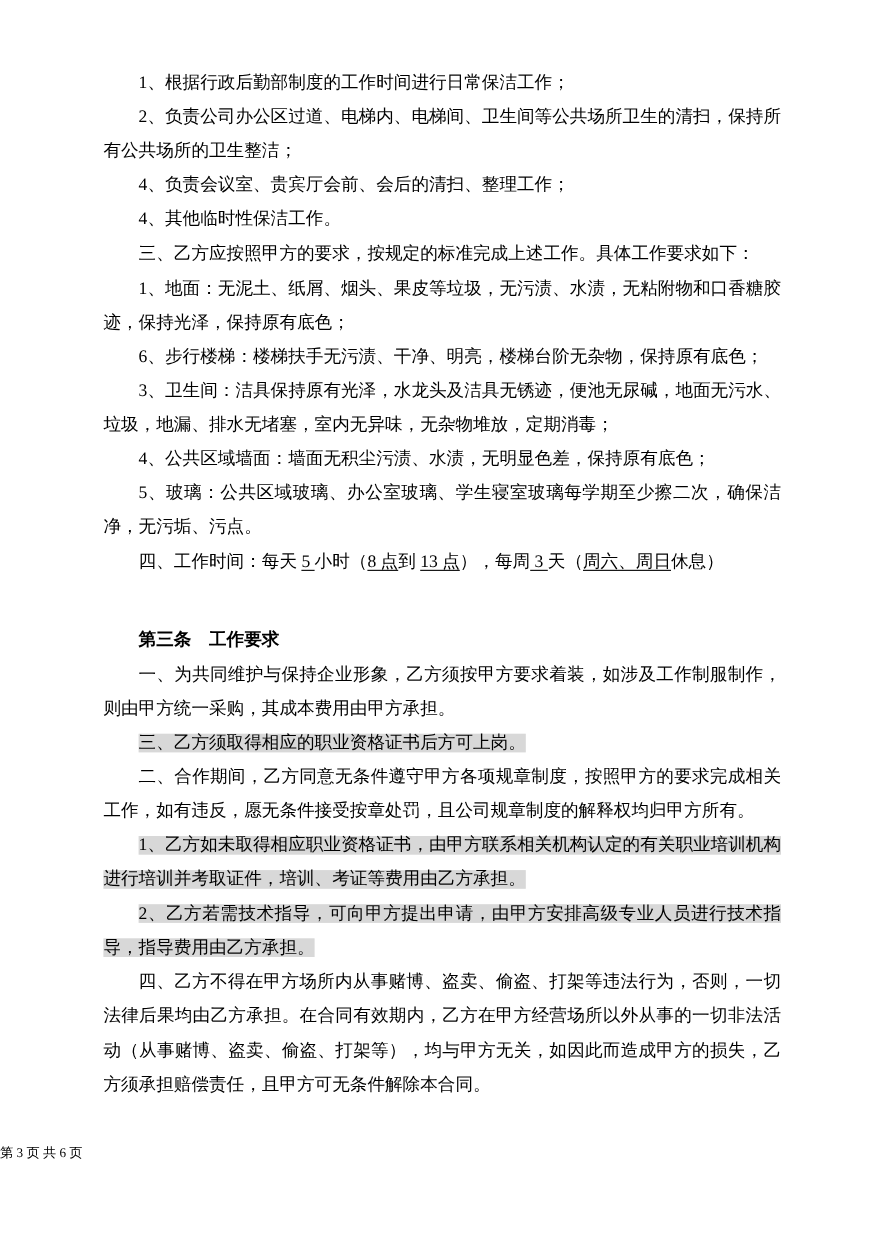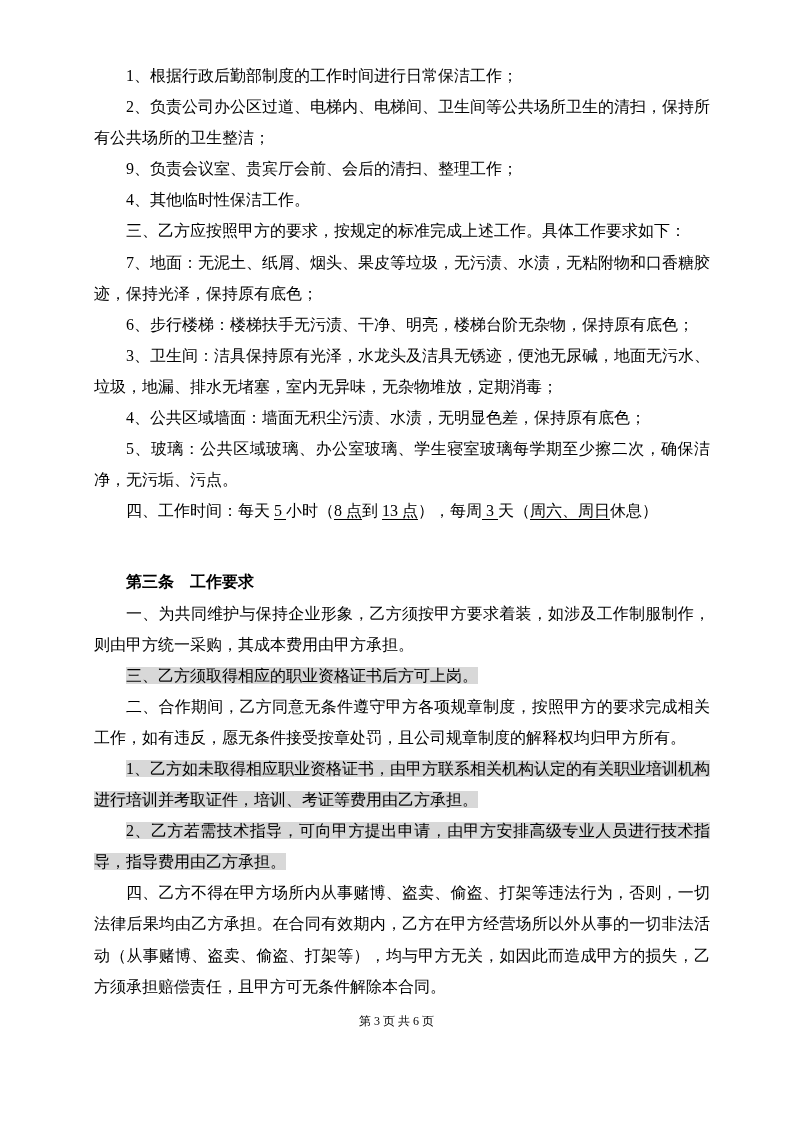--- a/index.html
+++ b/index.html
@@ -42,41 +42,40 @@
   .u {
     text-decoration: underline;
     text-underline-offset: 3px;
   }
   .hl {
     background-color: var(--hl, #d8d8d8);
   }
   .footer {
     position: absolute;
     left: 0;
-    top: 1014px;
+    top: 1041px;
     width: 793px;
-    text-align: center;
     font-size: 12px;
     line-height: 14px;
     color: #000000;
   }
 </style>
 </head>
 <body>
 
 <div class="page">
   <div class="content">
 
     <p class="para">1、根据行政后勤部制度的工作时间进行日常保洁工作；</p>
     <p class="para">2、负责公司办公区过道、电梯内、电梯间、卫生间等公共场所卫生的清扫，保持所有公共场所的卫生整洁；</p>
-    <p class="para">9、负责会议室、贵宾厅会前、会后的清扫、整理工作；</p>
+    <p class="para">4、负责会议室、贵宾厅会前、会后的清扫、整理工作；</p>
     <p class="para">4、其他临时性保洁工作。</p>
 
     <p class="para">三、乙方应按照甲方的要求，按规定的标准完成上述工作。具体工作要求如下：</p>
-    <p class="para">7、地面：无泥土、纸屑、烟头、果皮等垃圾，无污渍、水渍，无粘附物和口香糖胶迹，保持光泽，保持原有底色；</p>
+    <p class="para">1、地面：无泥土、纸屑、烟头、果皮等垃圾，无污渍、水渍，无粘附物和口香糖胶迹，保持光泽，保持原有底色；</p>
     <p class="para">6、步行楼梯：楼梯扶手无污渍、干净、明亮，楼梯台阶无杂物，保持原有底色；</p>
     <p class="para">3、卫生间：洁具保持原有光泽，水龙头及洁具无锈迹，便池无尿碱，地面无污水、垃圾，地漏、排水无堵塞，室内无异味，无杂物堆放，定期消毒；</p>
     <p class="para">4、公共区域墙面：墙面无积尘污渍、水渍，无明显色差，保持原有底色；</p>
     <p class="para">5、玻璃：公共区域玻璃、办公室玻璃、学生寝室玻璃每学期至少擦二次，确保洁净，无污垢、污点。</p>
 
     <p class="para"><span>四、工作时间：每天 </span><span class="u">5 </span><span>小时（</span><span class="u">8 点</span><span>到 </span><span class="u">13 点</span><span>），每周</span><span class="u"> 3 </span><span>天（</span><span class="u">周六、周日</span><span>休息）</span></p>
 
     <h2 class="heading">第三条　工作要求</h2>
 
     <p class="para">一、为共同维护与保持企业形象，乙方须按甲方要求着装，如涉及工作制服制作，则由甲方统一采购，其成本费用由甲方承担。</p>

